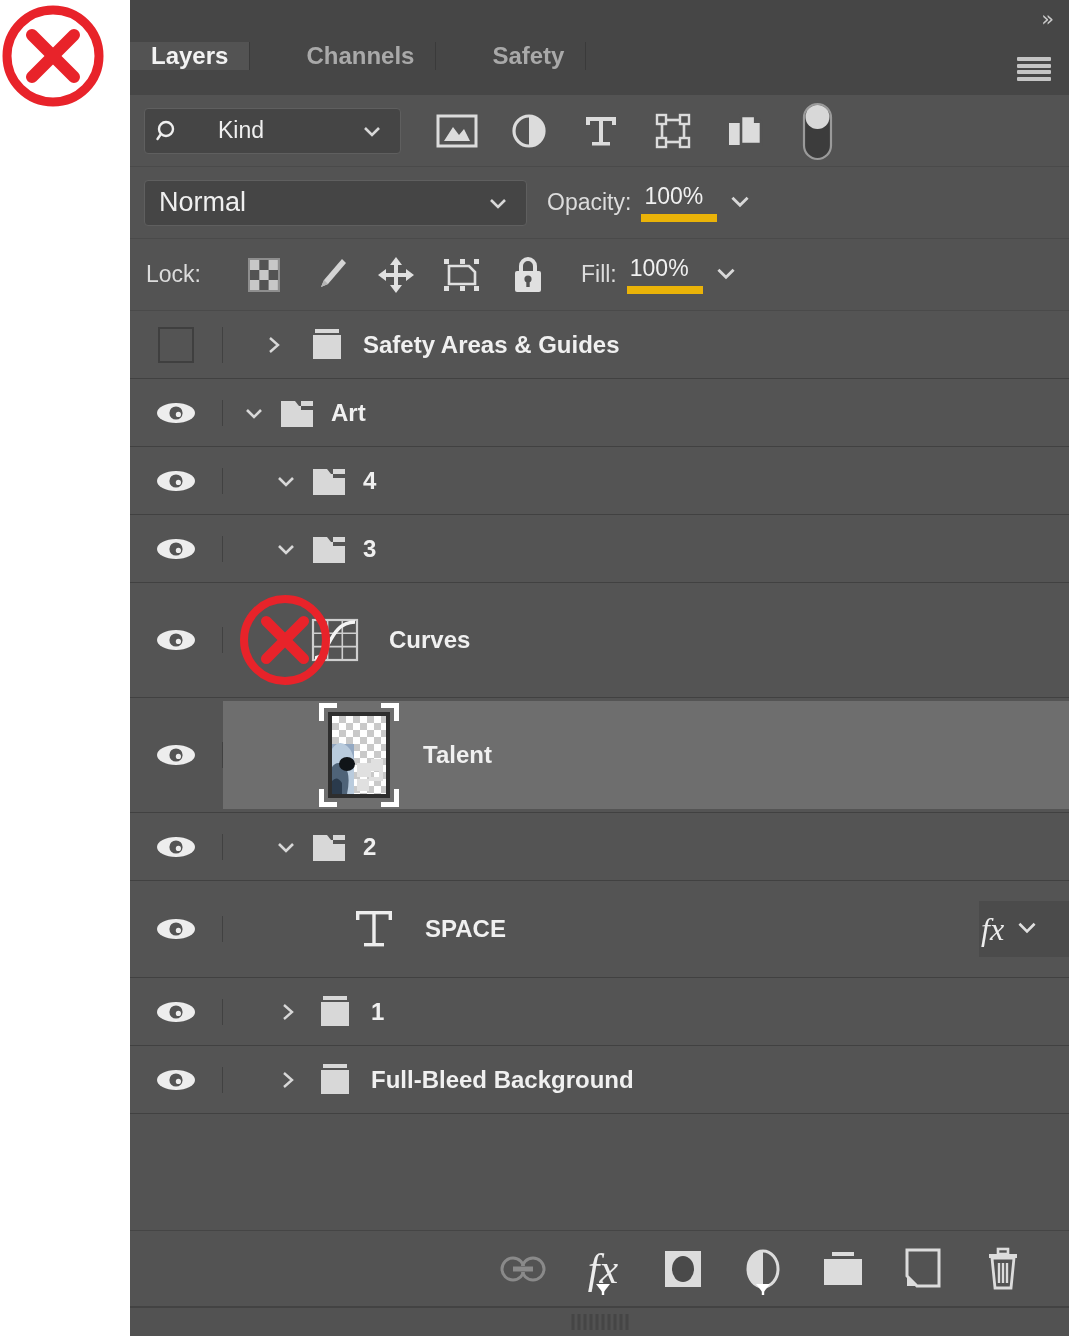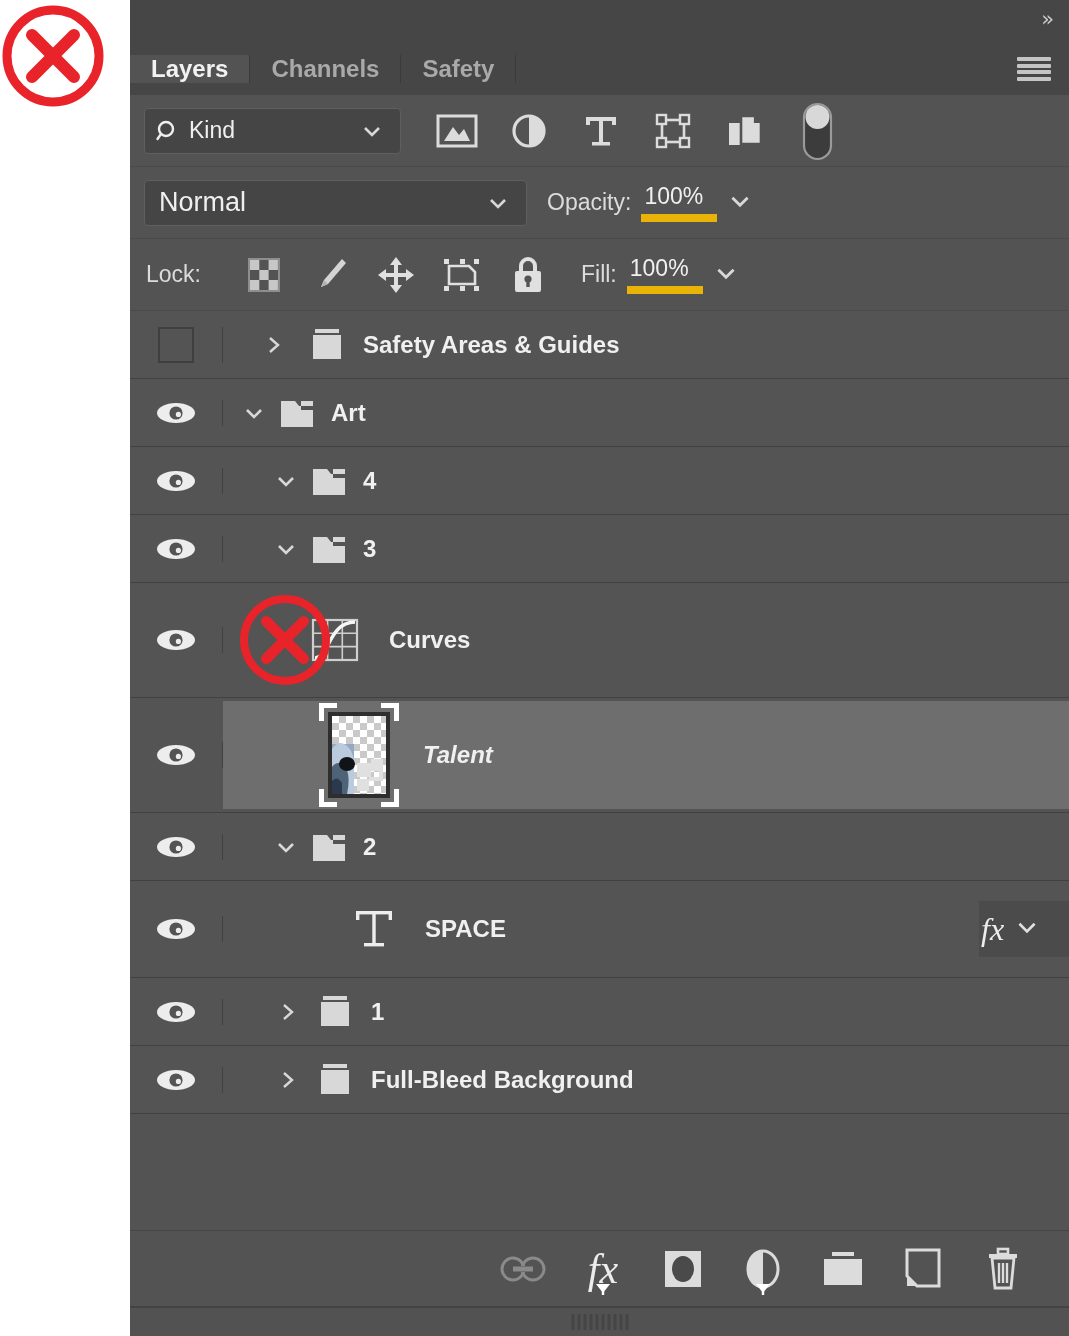--- a/index.html
+++ b/index.html
@@ -31,21 +31,21 @@
   .collapse-icon {
     position: absolute; right: 16px; top: 9px;
     font-size: 21px; color: #c9c9c9; line-height: 1;
     letter-spacing: -1px; font-family: "DejaVu Sans", sans-serif;
   }
 
   
   .tabbar {
     position: relative; height: 53px;
     background: #464646;
-    display: flex; align-items: center;
+    display: flex; align-items: flex-start; gap: 35px;
   }
   .tab {
     display: flex; align-items: center;
     padding: 0 21px;
     font-size: 24px; font-weight: bold;
     color: #a9a9a9;
     border-right: 1px solid #3a3a3a;
     white-space: nowrap;
   }
   .tab.active { background: #535353; color: #f2f2f2; }
@@ -61,20 +61,21 @@
   .filter-row {
     height: 72px; display: flex; align-items: center;
     padding: 0 14px; gap: 0;
     border-bottom: 1px solid #4a4a4a;
   }
   .kind-select {
     width: 257px; height: 46px;
     background: #454545; border: 1px solid #5f5f5f; border-radius: 4px;
     display: flex; align-items: center; padding: 0 10px;
     position: relative;
+    gap: 29px;
   }
   .kind-label { font-size: 23px; color: #efefef; margin-left: 8px; }
   .kind-chev { position: absolute; right: 16px; top: 10px; }
   .filter-icons { display: flex; align-items: center; gap: 0; margin-left: 20px; }
   .ficon { width: 72px; display: flex; align-items: center; justify-content: center; }
 
   
   .blend-row {
     height: 72px; display: flex; align-items: center;
     padding: 0 14px;
@@ -537,21 +538,21 @@
                 <path d="M15 80 Q20 74 25 82 L25 93 H15 Z" fill="#2a3a4c"></path>
               </g>
 
               <g fill="#e0e0e0">
                 <rect x="40" y="62" width="14" height="14"></rect>
                 <path d="M54 58 H66 V80 H52 V76 H62 V70 H50 V62 H54 Z"></path>
                 <rect x="40" y="78" width="12" height="12"></rect>
               </g>
             </svg>
           </span>
-          <span class="layer-name" style="margin-left:22px;font-style:italic;">Talent</span>
+          <span class="layer-name" style="margin-left:22px;">Talent</span>
         </div>
       </div>
 
       <div class="layer-row" style="height:68px;">
         <div class="eye-cell">
           <svg width="42" height="26" viewBox="0 0 42 26">
             <ellipse cx="21" cy="13" rx="19" ry="10" fill="#ededed"></ellipse>
             <circle cx="21" cy="13" r="6.6" fill="#545454"></circle>
             <circle cx="23.4" cy="14.4" r="2.6" fill="#ededed"></circle>
           </svg>

